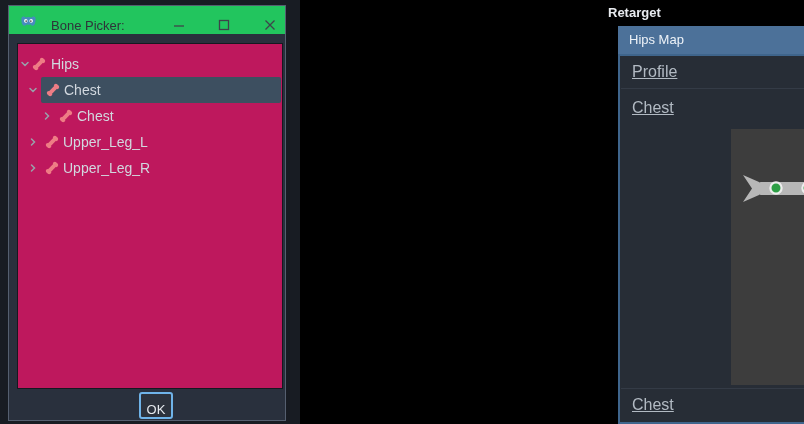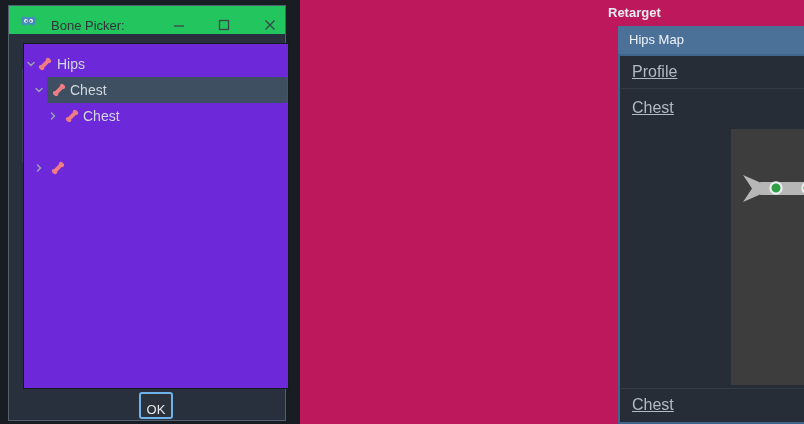--- a/index.html
+++ b/index.html
@@ -7,32 +7,32 @@
        font-family:"Liberation Sans",sans-serif;overflow:hidden;
        -webkit-font-smoothing:antialiased;}
   .abs{position:absolute;box-sizing:border-box;}
 
   
   #dialog{left:8px;top:5px;width:278px;height:416px;background:#29303d;
           border:1px solid #555f70;}
   #titlebar{left:9px;top:6px;width:276px;height:28px;background:#22c55e;}
   #win-title{left:42px;top:6px;height:28px;line-height:28px;font-size:13px;color:#2f343a;}
   .winbtn{width:24px;height:24px;top:7px;display:flex;align-items:center;justify-content:center;cursor:default;}
-  #tree{left:14px;top:37px;width:266px;height:346px;background:#6d28d9;border:1px solid #151920;}
+  #tree{left:8px;top:37px;width:266px;height:346px;background:#be185d;border:1px solid #151920;}
   .trow{position:absolute;left:0;width:100%;height:26px;}
   .tsel{position:absolute;background:#3d4f60;border-radius:2px;}
   .tlabel{position:absolute;height:26px;line-height:26px;font-size:14px;color:#d2d8df;white-space:nowrap;}
   .ticon{position:absolute;top:6px;width:14px;height:14px;}
   .tchev{position:absolute;top:8px;width:10px;height:10px;}
   #ok-btn{left:130px;top:386px;width:34px;height:27px;background:#2c323c;
           border:2px solid #6fb3e8;border-radius:3px;color:#e5e9ed;font-size:13px;
           display:flex;align-items:flex-end;justify-content:center;cursor:default;}
 
   
-  #panel{left:300px;top:0;width:504px;height:424px;background:#be185d;}
+  #panel{left:300px;top:0;width:504px;height:424px;background:#000000;}
   #panel-title{left:308px;top:3px;height:20px;line-height:20px;font-weight:bold;font-size:13px;color:#e8ebef;}
   #section-cell{left:318px;top:26px;width:240px;height:28px;background:#4c7199;
                 color:#eef3f8;font-size:13px;line-height:28px;padding-left:11px;}
   #sub-box{left:318px;top:54px;width:480px;height:370px;border:2px solid #3f658c;background:#272d36;}
   .proplabel{color:#b2bac3;font-size:16px;text-decoration:underline;}
   #profile-label{left:332px;top:56px;height:32px;line-height:32px;}
   #sep1{left:321px;top:88px;width:476px;height:1px;background:#343b46;}
   #group-label{left:332px;top:92px;height:32px;line-height:32px;}
   #figure-panel{left:431px;top:129px;width:256px;height:256px;background:#3d3d3d;}
   #sep2{left:321px;top:388px;width:476px;height:1px;background:#343b46;}
@@ -97,34 +97,50 @@
               <circle cx="11.3" cy="3.2" r="2.3"></circle>
               <circle cx="12.8" cy="4.7" r="2.3"></circle>
               <circle cx="3.2" cy="11.3" r="2.3"></circle>
               <circle cx="4.7" cy="12.8" r="2.3"></circle>
               <polygon points="9.6,3.2 12.8,6.4 6.4,12.8 3.2,9.6"></polygon>
             </g>
           </svg>
         <span class="tlabel" style="left:59px;">Chest</span>
       </div>
 
+      <div class="trow" style="top:85px;">
+        <svg class="tchev" style="left:10px;" viewBox="0 0 10 10">
+            <path d="M3.5,2 L6.5,5 L3.5,8" stroke="#99a1ab" stroke-width="1.5" fill="none" stroke-linecap="round"></path>
+          </svg>
+        <svg class="ticon" style="left:27px;" viewBox="0 0 16 16">
+            <g fill="#ee7d85">
+              <circle cx="11.3" cy="3.2" r="2.3"></circle>
+              <circle cx="12.8" cy="4.7" r="2.3"></circle>
+              <circle cx="3.2" cy="11.3" r="2.3"></circle>
+              <circle cx="4.7" cy="12.8" r="2.3"></circle>
+              <polygon points="9.6,3.2 12.8,6.4 6.4,12.8 3.2,9.6"></polygon>
+            </g>
+          </svg>
+        <span class="tlabel" style="left:45px;">Upper_Leg_L</span>
+      </div>
 
       <div class="trow" style="top:111px;">
         <svg class="tchev" style="left:10px;" viewBox="0 0 10 10">
             <path d="M3.5,2 L6.5,5 L3.5,8" stroke="#99a1ab" stroke-width="1.5" fill="none" stroke-linecap="round"></path>
           </svg>
         <svg class="ticon" style="left:27px;" viewBox="0 0 16 16">
             <g fill="#ee7d85">
               <circle cx="11.3" cy="3.2" r="2.3"></circle>
               <circle cx="12.8" cy="4.7" r="2.3"></circle>
               <circle cx="3.2" cy="11.3" r="2.3"></circle>
               <circle cx="4.7" cy="12.8" r="2.3"></circle>
               <polygon points="9.6,3.2 12.8,6.4 6.4,12.8 3.2,9.6"></polygon>
             </g>
           </svg>
+        <span class="tlabel" style="left:45px;">Upper_Leg_R</span>
       </div>
     </div>
 
     <div id="titlebar" class="abs" style="left:0;top:0;">
       <svg class="abs" style="left:11px;top:6px;width:17px;height:17px;" viewBox="0 0 16 16">
         <path fill="#478cbf" d="M2,11.2 C0.9,7 1,4.9 2.5,4.4 C3.5,4.1 4.5,4.7 5,5.1 C5.9,4.8 7,4.6 8,4.6 C9,4.6 10.1,4.8 11,5.1 C11.5,4.7 12.5,4.1 13.5,4.4 C15,4.9 15.1,7 14,11.2 L12.8,12.6 L10.9,13 L10.5,11.8 L8,12 L5.5,11.8 L5.1,13 L3.2,12.6 Z"></path>
         <circle cx="5.5" cy="8.4" r="1.7" fill="#ffffff"></circle>
           <circle cx="10.5" cy="8.4" r="1.7" fill="#ffffff"></circle>
         <circle cx="5.8" cy="8.6" r="0.75" fill="#414042"></circle>
           <circle cx="10.2" cy="8.6" r="0.75" fill="#414042"></circle>

